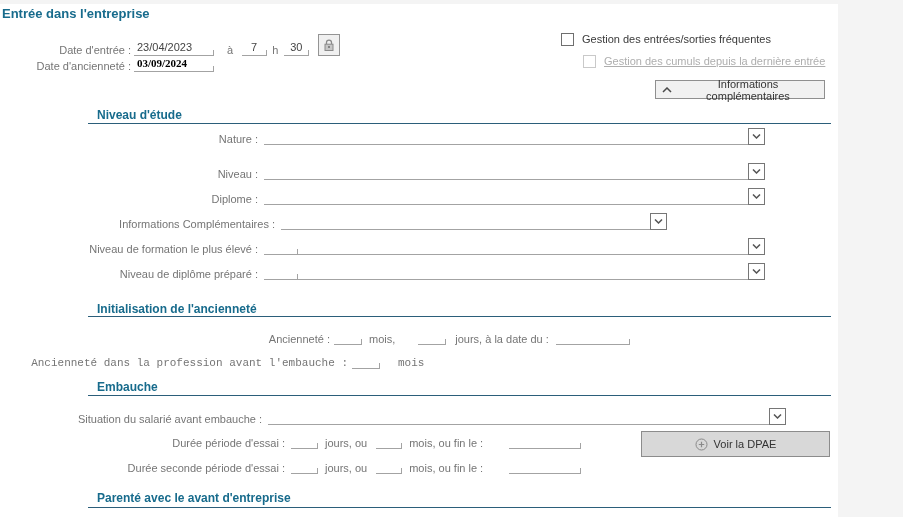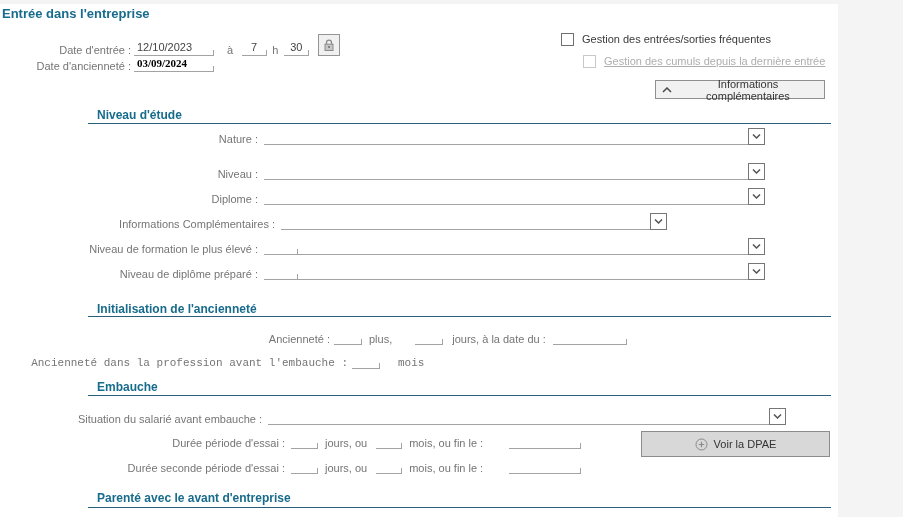--- a/index.html
+++ b/index.html
@@ -48,21 +48,21 @@
 <body>
 
 <div class="canvas">
   <div class="sheet"></div>
 
   <div class="page-title" style="left:2px;top:6px;">Entrée dans l'entreprise</div>
 
   <div class="row" style="left:0;top:34px;">
     <div class="lbl r" style="width:131px;">Date d'entrée :</div>
     <div class="uf" style="width:79px;margin-left:3px;">
-        <span class="val">12/10/2023</span>
+        <span class="val">23/04/2023</span>
       </div>
     <div class="lbl" style="margin-left:14px;">à</div>
     <div class="uf center" style="width:24px;margin-left:9px;">
         <span class="val">7</span>
       </div>
     <div class="lbl" style="margin-left:6px;">h</div>
     <div class="uf center" style="width:24px;margin-left:6px;">
         <span class="val">30</span>
       </div>
     <button class="lockbtn" style="margin-left:10px;">
@@ -195,21 +195,21 @@
   </div>
 
   <div class="sec-title" style="left:97px;top:302px;">Initialisation de l'ancienneté</div>
   <div class="sec-rule" style="top:316px;"></div>
 
   <div class="row" style="left:0;top:329px;">
     <div class="lbl r" style="width:330px;">Ancienneté :</div>
     <div class="uf" style="width:27px;margin-left:4px;">
         <span class="val"></span>
       </div>
-    <div class="lbl" style="margin-left:8px;">plus,</div>
+    <div class="lbl" style="margin-left:8px;">mois,</div>
     <div class="uf" style="width:27px;margin-left:23px;">
         <span class="val"></span>
       </div>
     <div class="lbl" style="margin-left:10px;">jours, à la date du :</div>
     <div class="uf" style="width:73px;margin-left:7px;">
         <span class="val"></span>
       </div>
   </div>
 
   <div class="row" style="left:0;top:353px;font-family:Liberation Mono, monospace;">

